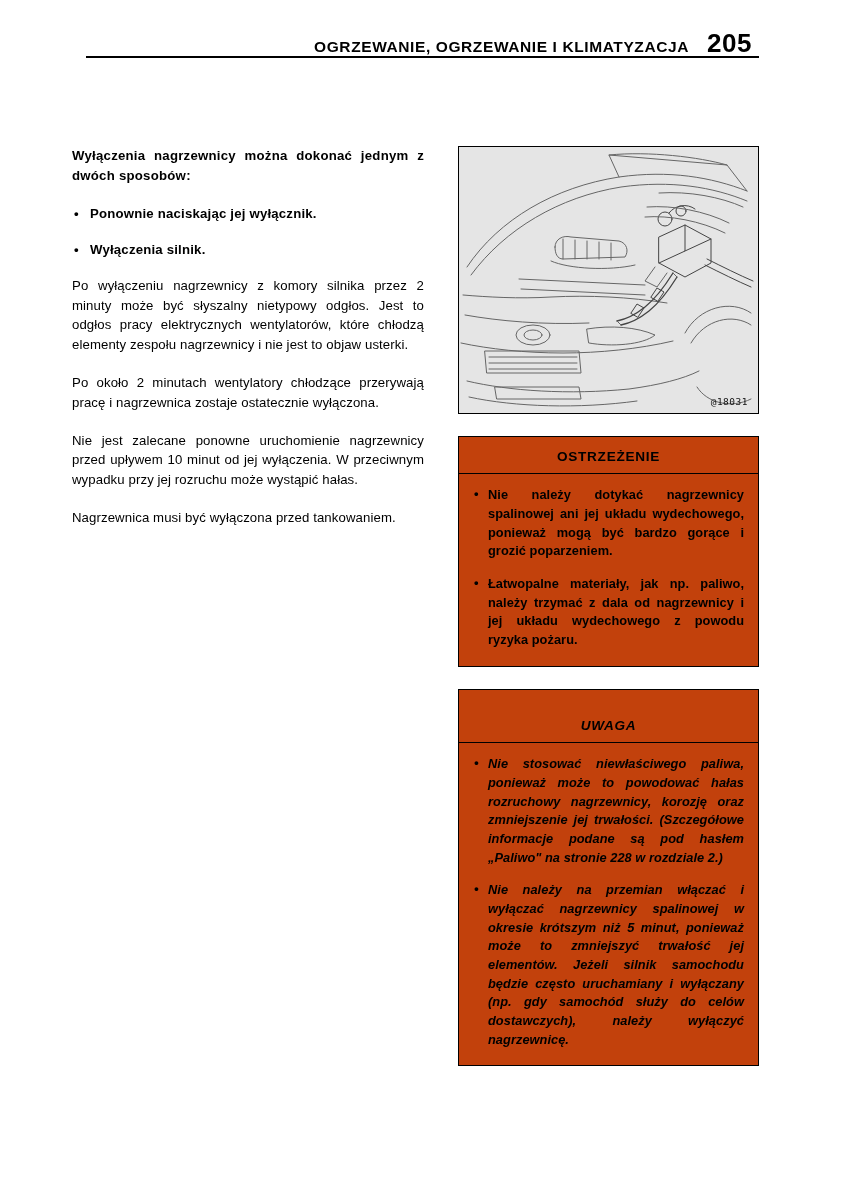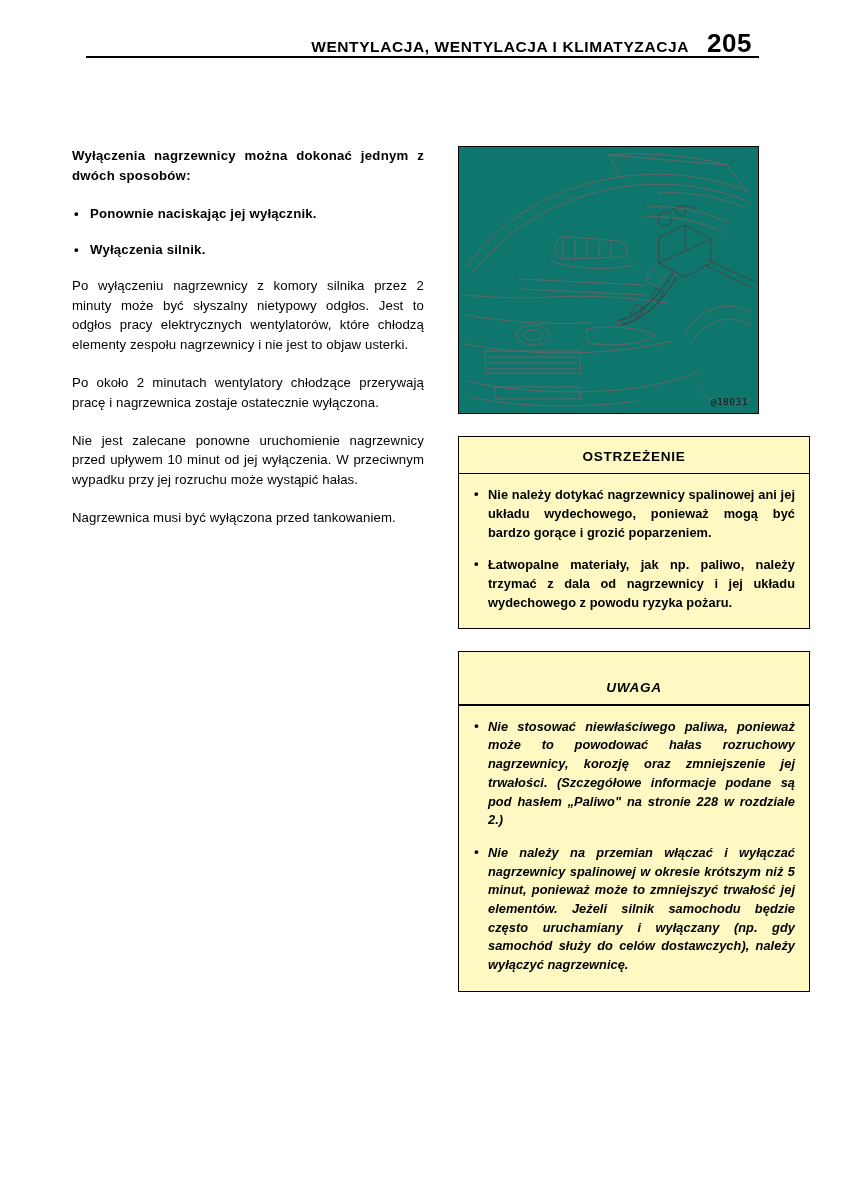--- a/index.html
+++ b/index.html
@@ -101,41 +101,41 @@
   .para:last-child { margin-bottom: 0; }
 
   
   .figure {
     border: 1.5px solid #000;
     width: 301px;
     height: 268px;
     box-sizing: border-box;
     position: relative;
     overflow: hidden;
-    background: #0f766e;
+    background: #e5e5e5;
   }
   .figure svg { display: block; }
   .figure-code {
     position: absolute;
     right: 10px;
     bottom: 6px;
     font-family: "DejaVu Sans Mono", monospace;
     font-size: 9.5px;
     letter-spacing: 0.5px;
     color: #111;
   }
 
   
   .box {
     border: 1.5px solid #000;
     box-sizing: border-box;
-    width: 352px;
+    width: 301px;
     padding: 12px 14px 16px 14px;
     margin-top: 22px;
-    background: #fef9c3;
+    background: #c2410c;
   }
   .box-title {
     text-align: center;
     font-size: 13.6px;
     font-weight: bold;
     letter-spacing: 0.7px;
     padding-bottom: 9px;
   }
   .box-title.italic {
     font-style: italic;
@@ -166,21 +166,21 @@
   .box-item.italic {
     font-style: italic;
   }
 </style>
 </head>
 <body>
 
 <div class="page">
 
   <div class="header">
-    <div class="header-title">WENTYLACJA, WENTYLACJA I KLIMATYZACJA</div>
+    <div class="header-title">OGRZEWANIE, OGRZEWANIE I KLIMATYZACJA</div>
     <div class="header-page">205</div>
   </div>
   <div class="header-rule"></div>
 
   <div class="col-left">
 
     <p class="lead">Wyłączenia nagrzewnicy można dokonać jednym z dwóch sposobów:</p>
 
     <p class="bullet-bold">
       <span class="dot">•</span>

